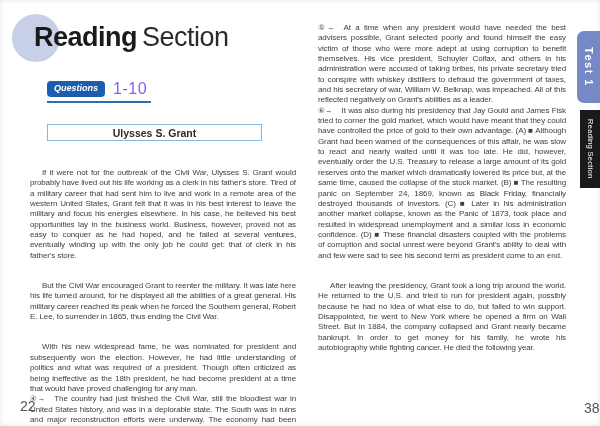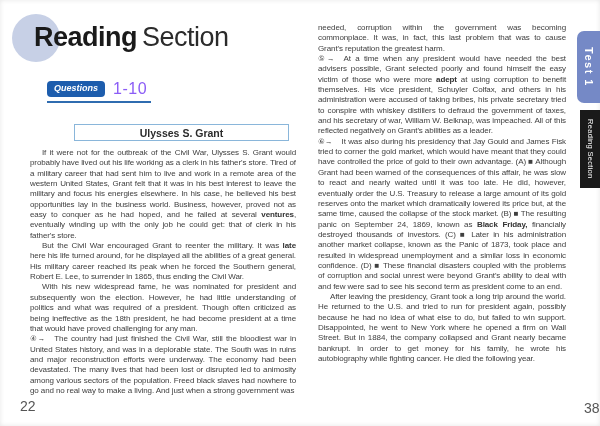--- a/index.html
+++ b/index.html
@@ -28,36 +28,36 @@
     border-bottom:2.5px solid var(--accent_blue,#2f6cb0); padding-bottom:4px;
   }
   .q-badge {
     background:var(--badge_blue,#1d5dad); color:#fff;
     font-weight:bold; font-style:italic; font-size:9px;
     padding:3px 7px 3.5px 7px; border-radius:4px; line-height:1;
   }
   .q-range { font-size:16px; color:#8b5cf6; letter-spacing:0.5px; line-height:1; }
 
   .passage-title-box {
-    position:absolute; left:74px; top:124px; width:213px; height:15px;
+    position:absolute; left:47px; top:124px; width:213px; height:15px;
     border:1.5px solid var(--box_border,#8ab6da); background:#fff;
     display:flex; align-items:center; justify-content:center;
     font-size:10.5px; font-weight:bold; color:#2b2b2b;text-align:center;
   }
 
   
   .body-col {
     position:absolute; text-align:justify; color:var(--text_color,#404040);
     font-size:8px; line-height:10.35px; letter-spacing:-0.1px;
   }
   .body-left  { left:30px;  top:148px; width:266px; height:246px; }
   .body-right { left:318px; top:23px;  width:248px; height:346px; }
   .body-col p { margin:0; }
-  .body-col p.indent { text-indent:12px; }
-  .body-col .bold { font-weight:bold; color:#333; }
+  .body-col p.indent { text-indent:12px;margin-top:20px; }
+  .body-col .bold { font-weight:normal; color:#333; }
   .body-col .marker { padding-right:9px; font-size:7.5px; letter-spacing:0; }
 
   
   .page-num { position:absolute; font-size:14px; color:#555; }
   .pn-left  { left:20px; top:398px; }
   .pn-right { left:584px; top:400px; }
 
   
   .tab-test {
     position:absolute; left:577px; top:31px; width:23px; height:72px;
@@ -98,21 +98,20 @@
   <div class="body-col body-left">
     <p class="indent"><span>If it were not for the outbreak of the Civil War, Ulysses S. Grant would probably have lived out his life working as a clerk in his father's store. Tired of a military career that had sent him to live and work in a remote area of the western United States, Grant felt that it was in his best interest to leave the military and focus his energies elsewhere. In his case, he believed his best opportunities lay in the business world. Business, however, proved not as easy to conquer as he had hoped, and he failed at several </span><span class="bold">ventures</span><span>, eventually winding up with the only job he could get: that of clerk in his father's store.</span></p>
     <p class="indent"><span>But the Civil War encouraged Grant to reenter the military. It was </span><span class="bold">late</span><span> here his life turned around, for he displayed all the abilities of a great general. His military career reached its peak when he forced the Southern general, Robert E. Lee, to surrender in 1865, thus ending the Civil War.</span></p>
     <p class="indent"><span>With his new widespread fame, he was nominated for president and subsequently won the election. However, he had little understanding of politics and what was required of a president. Though often criticized as being ineffective as the 18th president, he had become president at a time that would have proved challenging for any man.</span></p>
     <p><span class="marker">④→</span><span>The country had just finished the Civil War, still the bloodiest war in United States history, and was in a deplorable state. The South was in ruins and major reconstruction efforts were underway. The economy had been devastated. The many lives that had been lost or disrupted led to animosity among various sectors of the population. Freed black slaves had nowhere to go and no real way to make a living. And just when a strong government was</span></p>
   </div>
 
   <div class="page-num pn-left">22</div>
 
   <div class="body-col body-right">
-    <p><span>needed, corruption within the government was becoming commonplace. It was, in fact, this last problem that was to cause Grant's reputation the greatest harm.</span></p>
     <p><span class="marker">⑤→</span><span>At a time when any president would have needed the best advisers possible, Grant selected poorly and found himself the easy victim of those who were more </span><span class="bold">adept</span><span> at using corruption to benefit themselves. His vice president, Schuyler Colfax, and others in his administration were accused of taking bribes, his private secretary tried to conspire with whiskey distillers to defraud the government of taxes, and his secretary of war, William W. Belknap, was impeached. All of this reflected negatively on Grant's abilities as a leader.</span></p>
     <p><span class="marker">⑥→</span><span>It was also during his presidency that Jay Gould and James Fisk tried to corner the gold market, which would have meant that they could have controlled the price of gold to their own advantage. (A) ■ Although Grant had been warned of the consequences of this affair, he was slow to react and nearly waited until it was too late. He did, however, eventually order the U.S. Treasury to release a large amount of its gold reserves onto the market which dramatically lowered its price but, at the same time, caused the collapse of the stock market. (B) ■ The resulting panic on September 24, 1869, known as </span><span class="bold">Black Friday,</span><span> financially destroyed thousands of investors. (C) ■ Later in his administration another market collapse, known as the Panic of 1873, took place and resulted in widespread unemployment and a similar loss in economic confidence. (D) ■ These financial disasters coupled with the problems of corruption and social unrest were beyond Grant's ability to deal with and few were sad to see his second term as president come to an end.</span></p>
     <p class="indent"><span>After leaving the presidency, Grant took a long trip around the world. He returned to the U.S. and tried to run for president again, possibly because he had no idea of what else to do, but failed to win support. Disappointed, he went to New York where he opened a firm on Wall Street. But in 1884, the company collapsed and Grant nearly became bankrupt. In order to get money for his family, he wrote his autobiography while fighting cancer. He died the following year.</span></p>
   </div>
 
   <div class="tab-test">
       <span>Test 1</span>
     </div>
   <div class="tab-section">
       <span>Reading Section</span>

